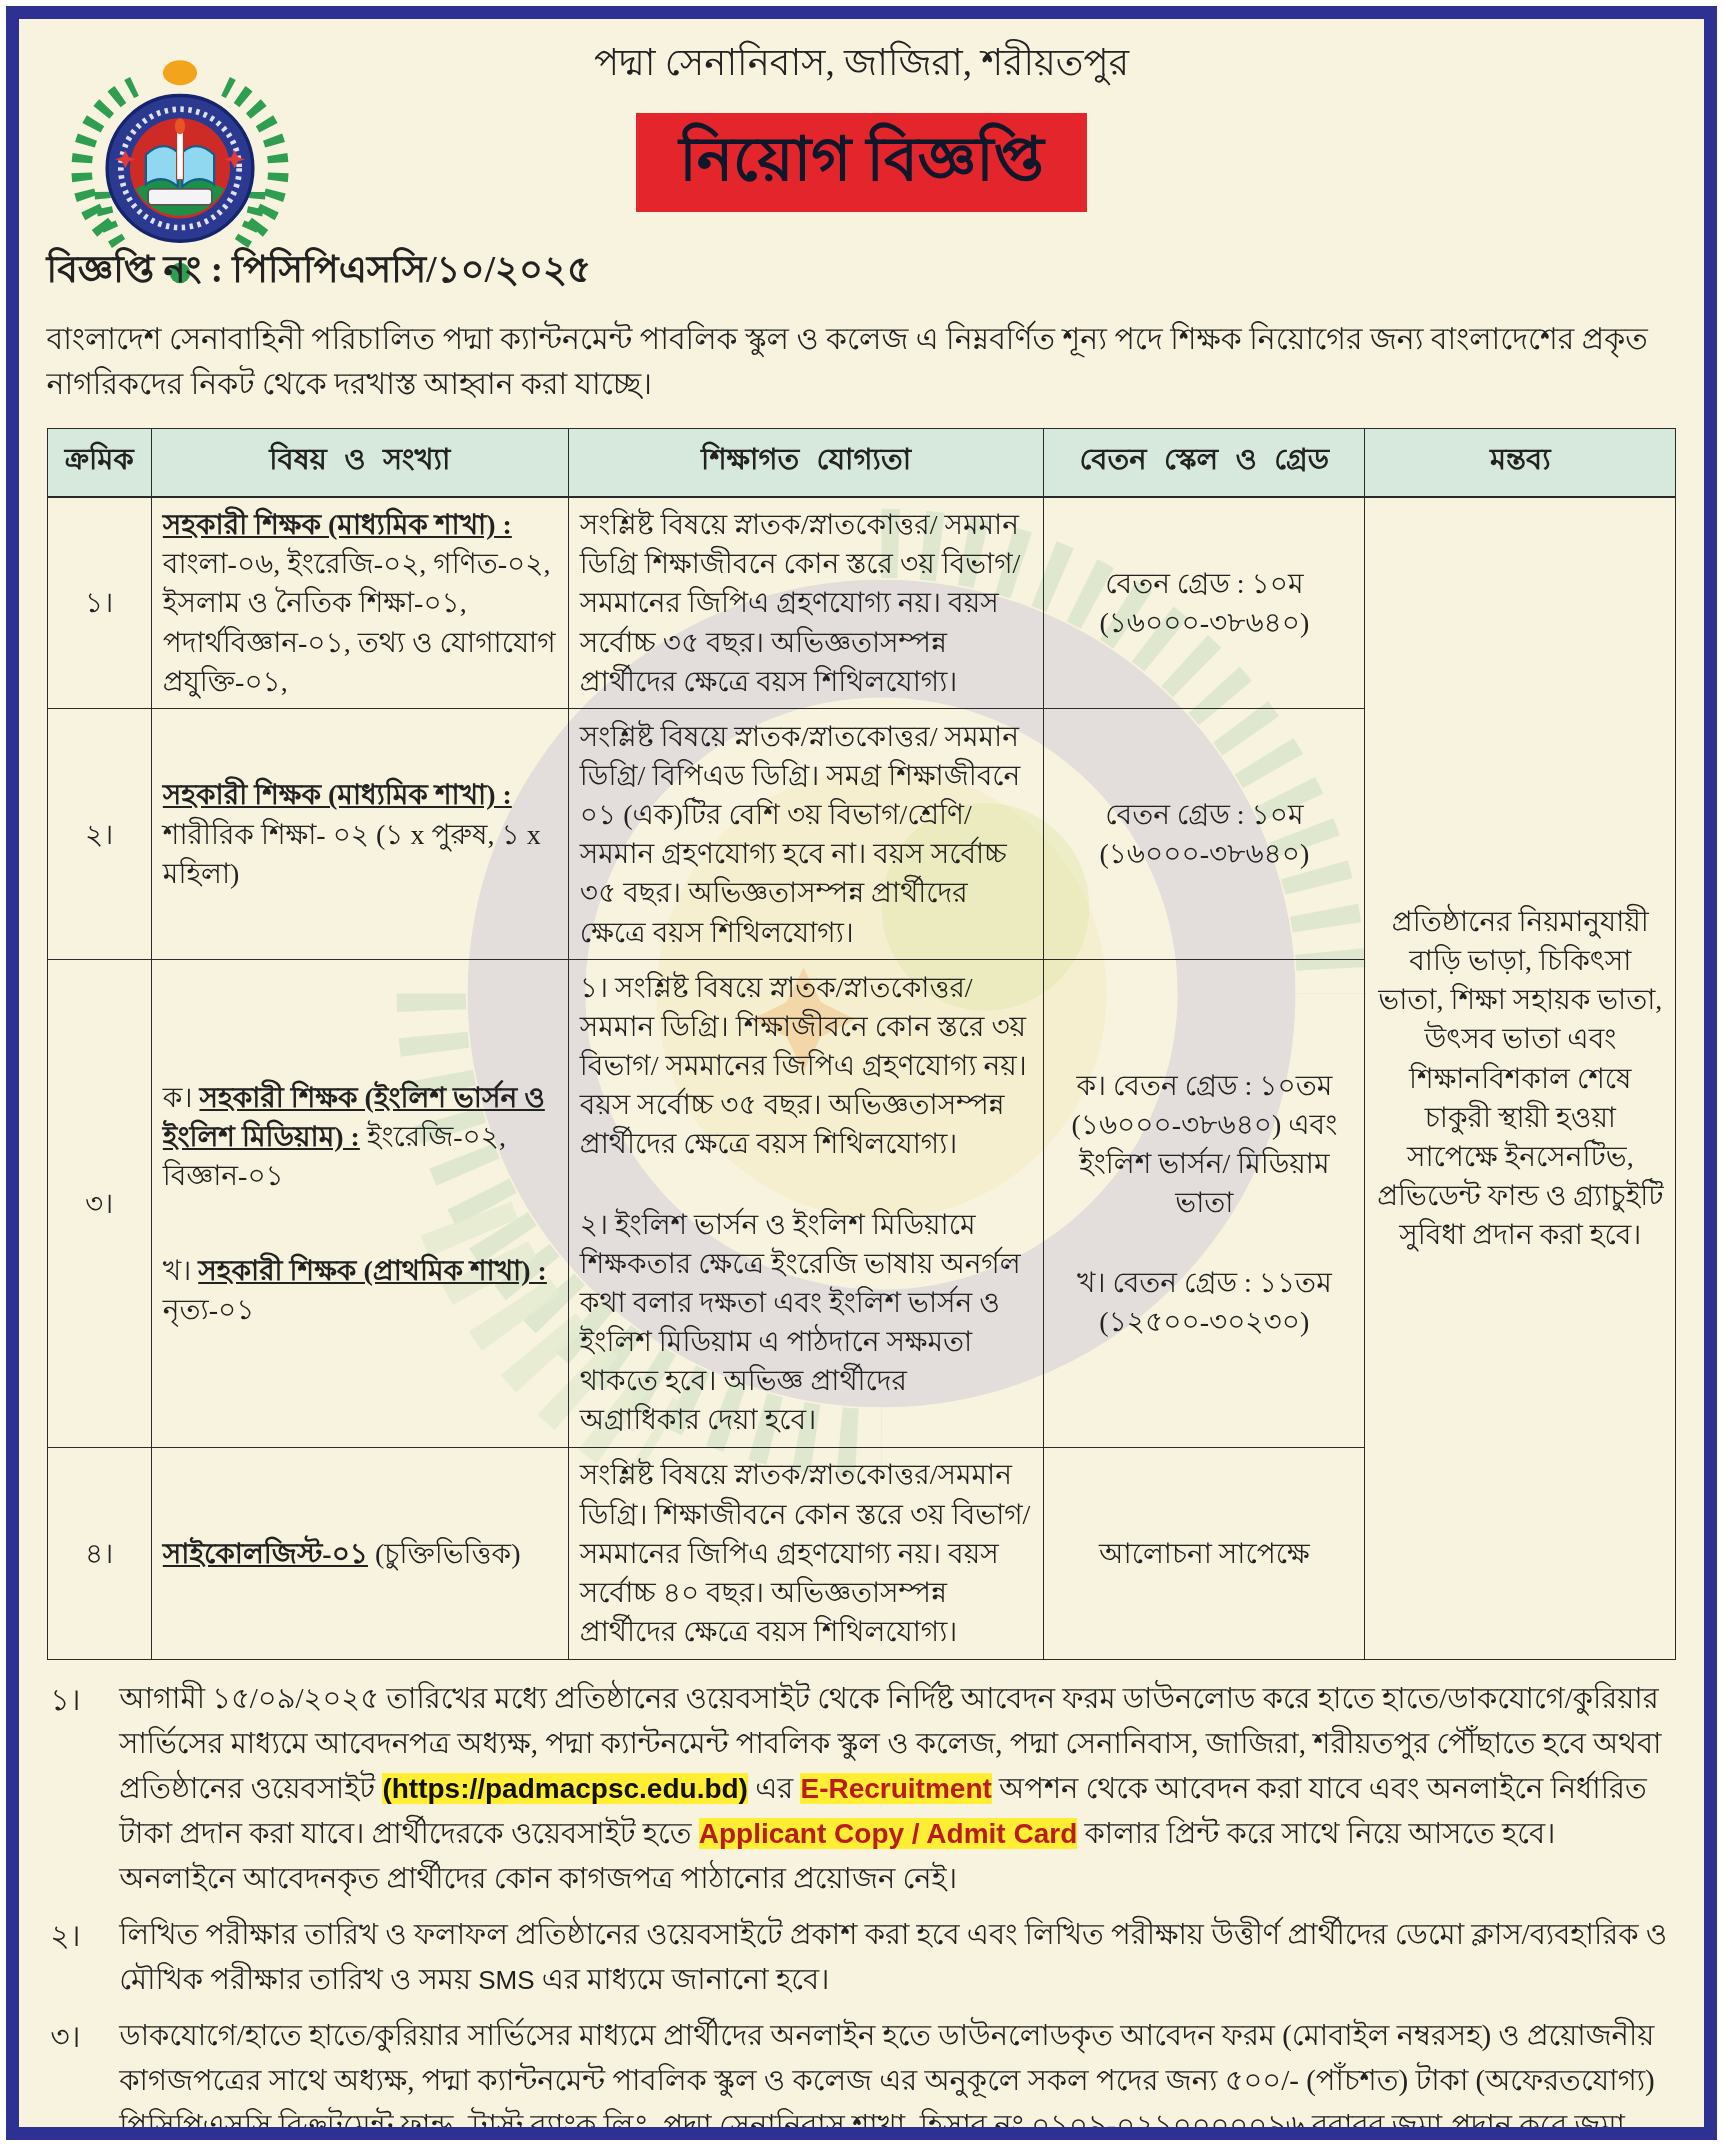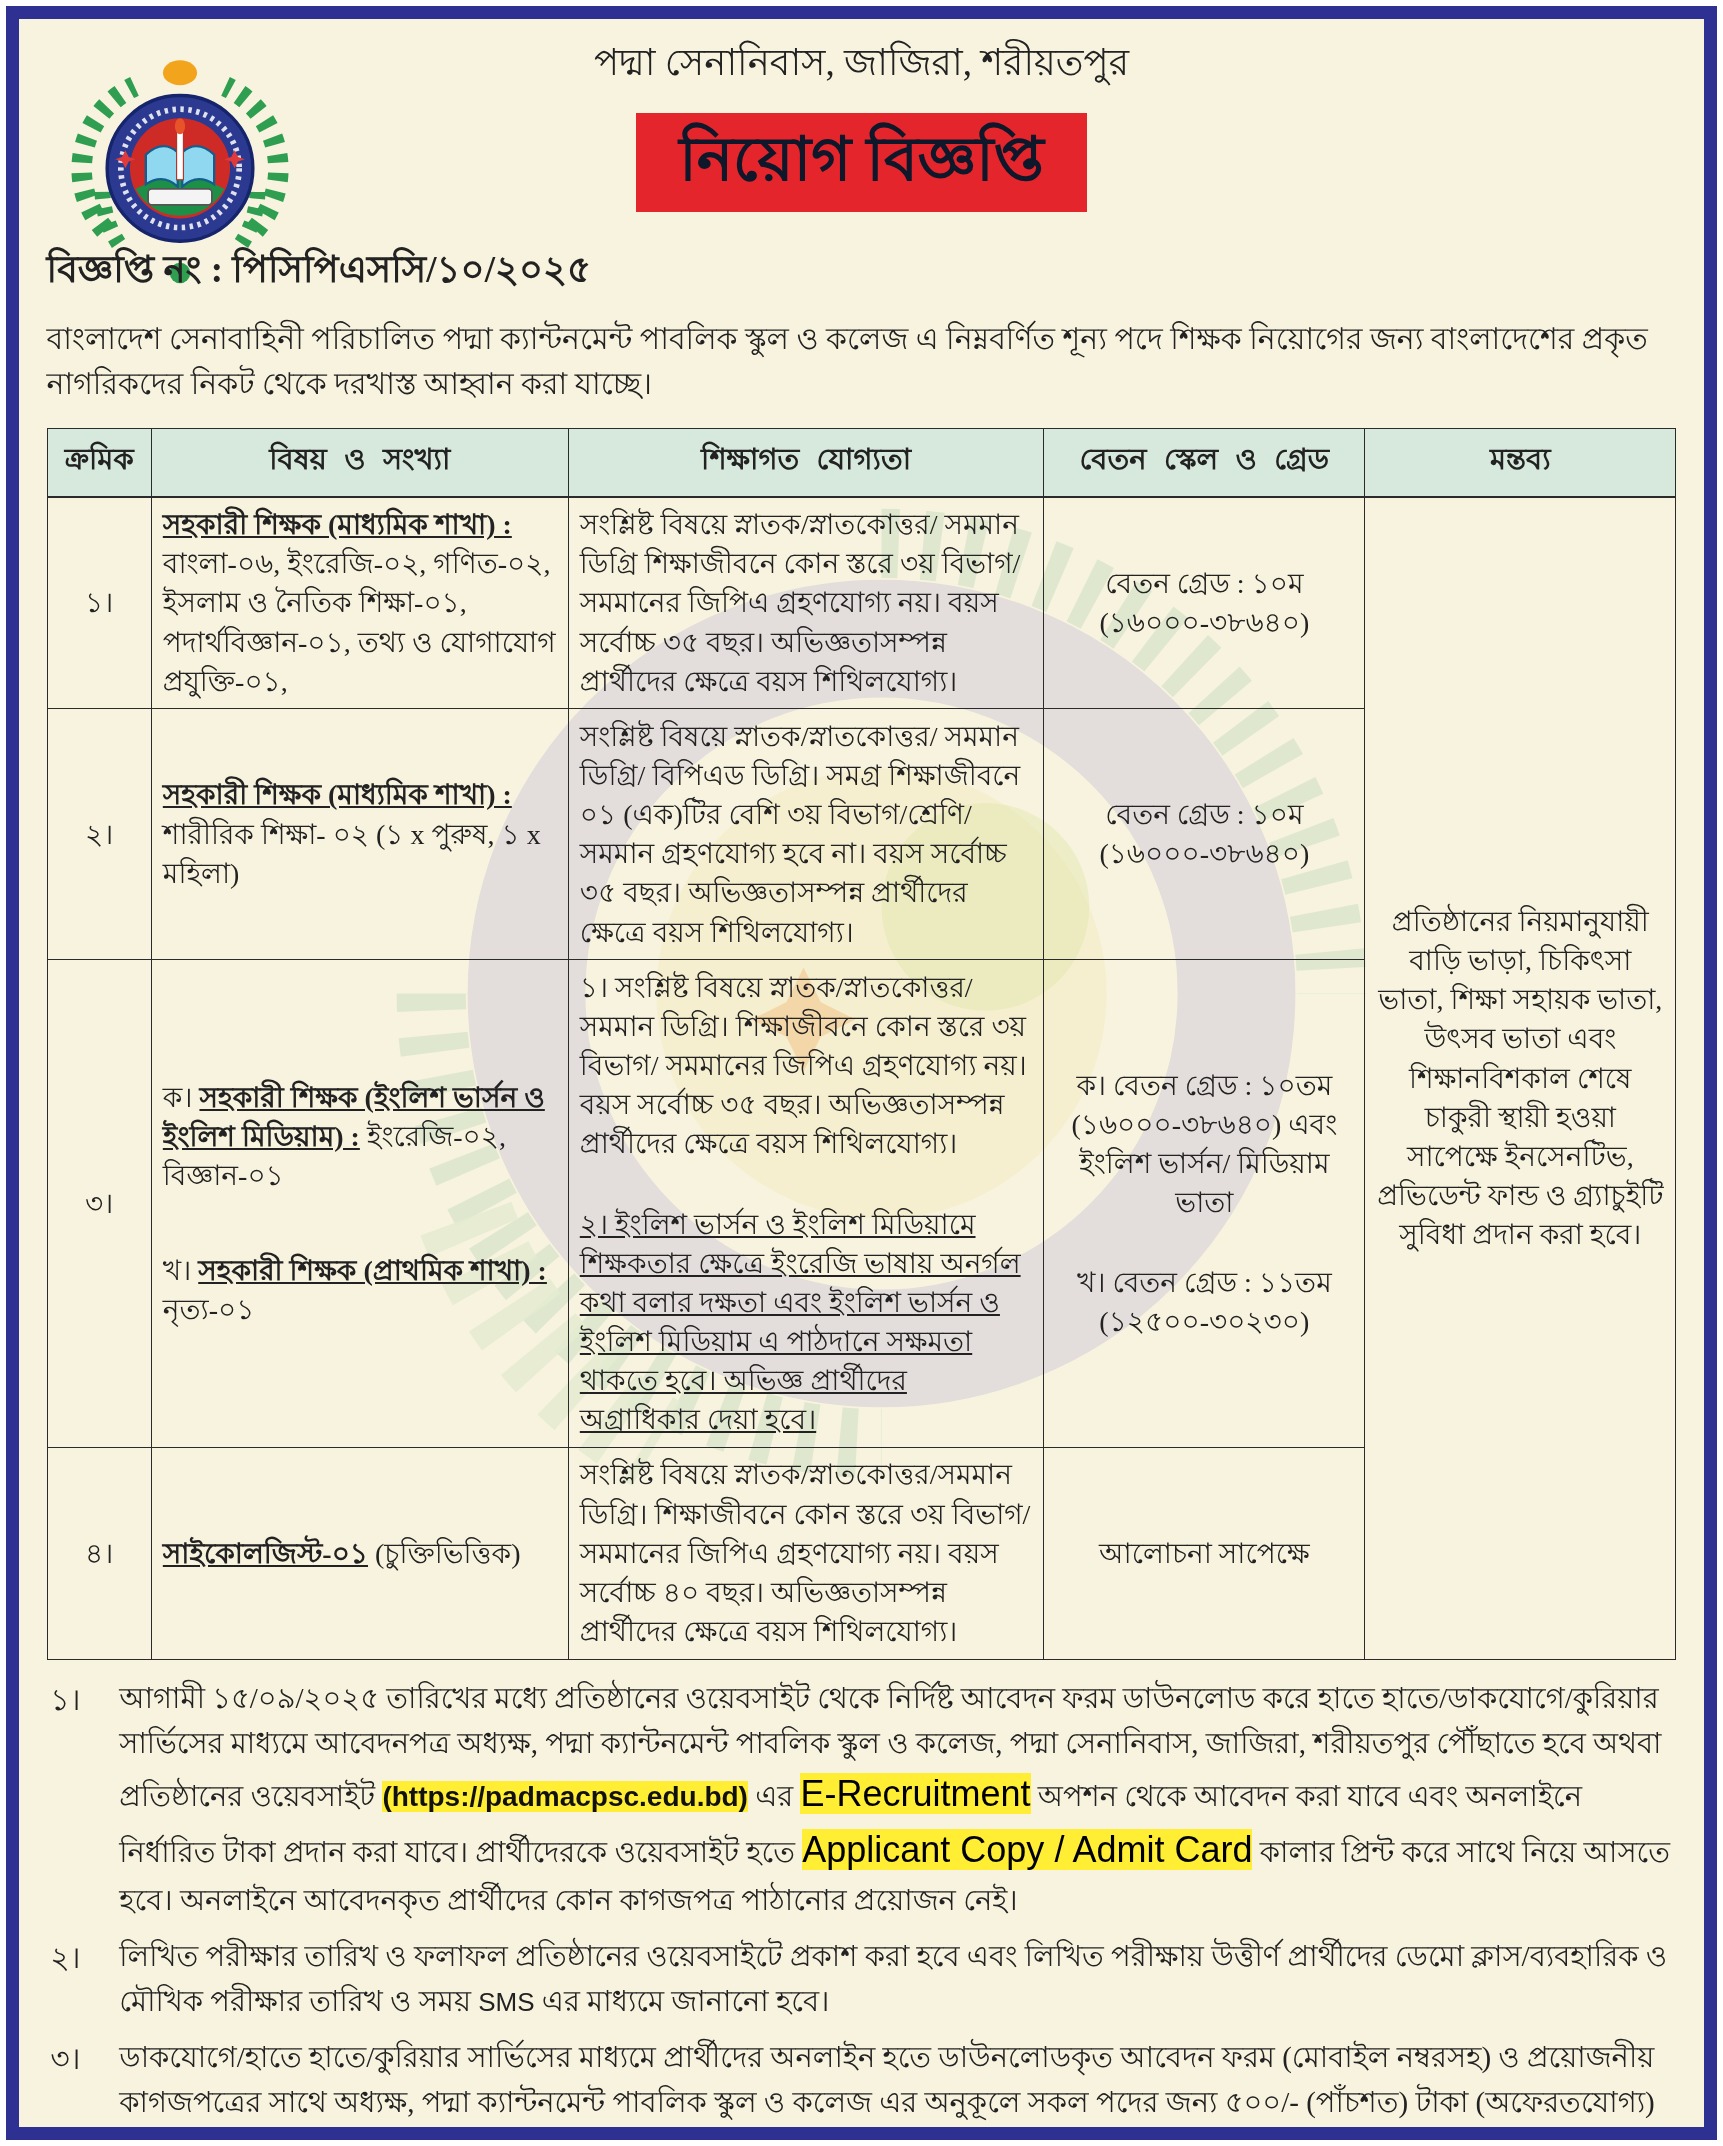--- a/index.html
+++ b/index.html
@@ -38,28 +38,28 @@
   table.recruit th{background:#d7e9dc;font-weight:bold;font-size:29px;padding:13px 0;border-bottom-width:2.8px;font-family:Liberation Mono, monospace;}
   td.serial{text-align:center;font-size:29px;}
   td.subject{vertical-align:middle;}
   td.qual{vertical-align:top;padding-top:9.3px;}
   td.pay{text-align:center;}
   td.remarks{text-align:center;vertical-align:middle;padding:9.3px 13px;}
   .subj-head{font-weight:bold;text-decoration:underline;}
   .blk{display:block;}
   .gap-lg{margin-top:56px;}
   .gap-md{margin-top:41px;}
-  .qual-p2{margin-top:41px;text-decoration:underline;}
+  .qual-p2{margin-top:41px;}
   
   .notes{margin-top:16.7px;position:relative;z-index:1;}
   .note{display:flex;margin-top:11px;}
   .note .num{flex:0 0 69px;font-size:30px;padding-left:3.7px;}
   .note .txt{flex:1;font-size:29px;line-height:1.55;text-align:left;}
   .hl-url{background:#ffee33;font-weight:bold;color:#111;font-family:"Liberation Sans","DejaVu Sans",sans-serif;font-size:28px;}
-  .hl-red{background:#ffee33;font-weight:normal;color:#000000;font-family:"Liberation Sans","DejaVu Sans",sans-serif;font-size:36px;}
+  .hl-red{background:#ffee33;font-weight:bold;color:#b91c1c;font-family:"Liberation Sans","DejaVu Sans",sans-serif;font-size:28px;}
   .latin-b{font-weight:normal;font-family:"Liberation Sans","DejaVu Sans",sans-serif;font-size:26px;}
 </style>
 </head>
 <body>
 
 <div class="sheet">
 
   <div class="watermark">
     <svg width="1057" height="1039" viewBox="0 0 600 600">
       <g opacity="0.5">

